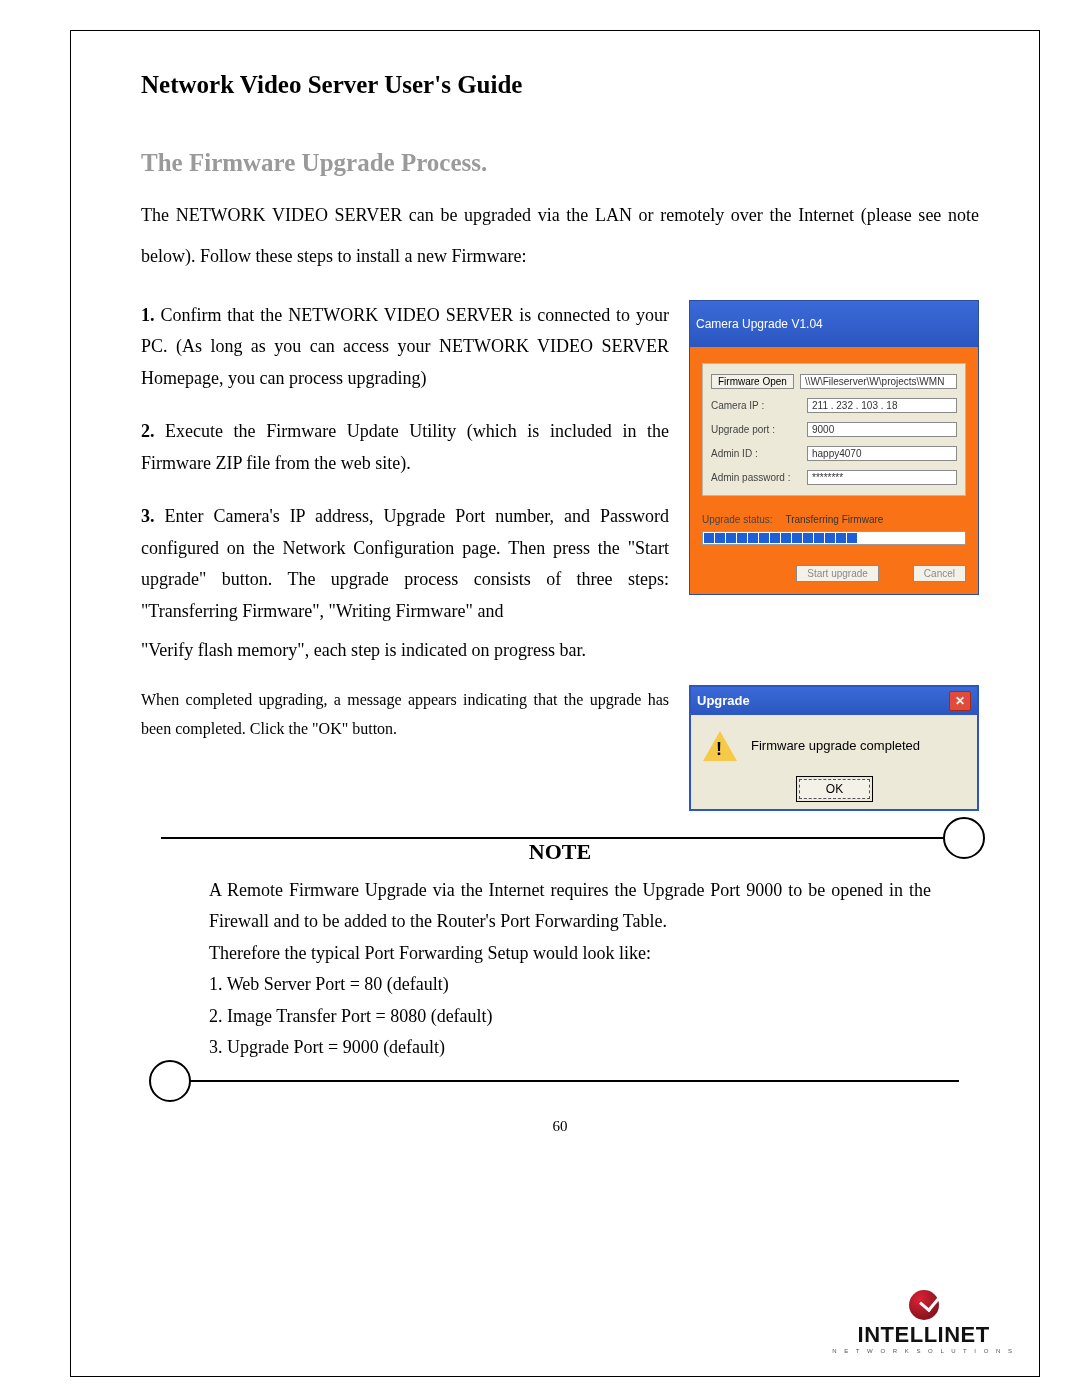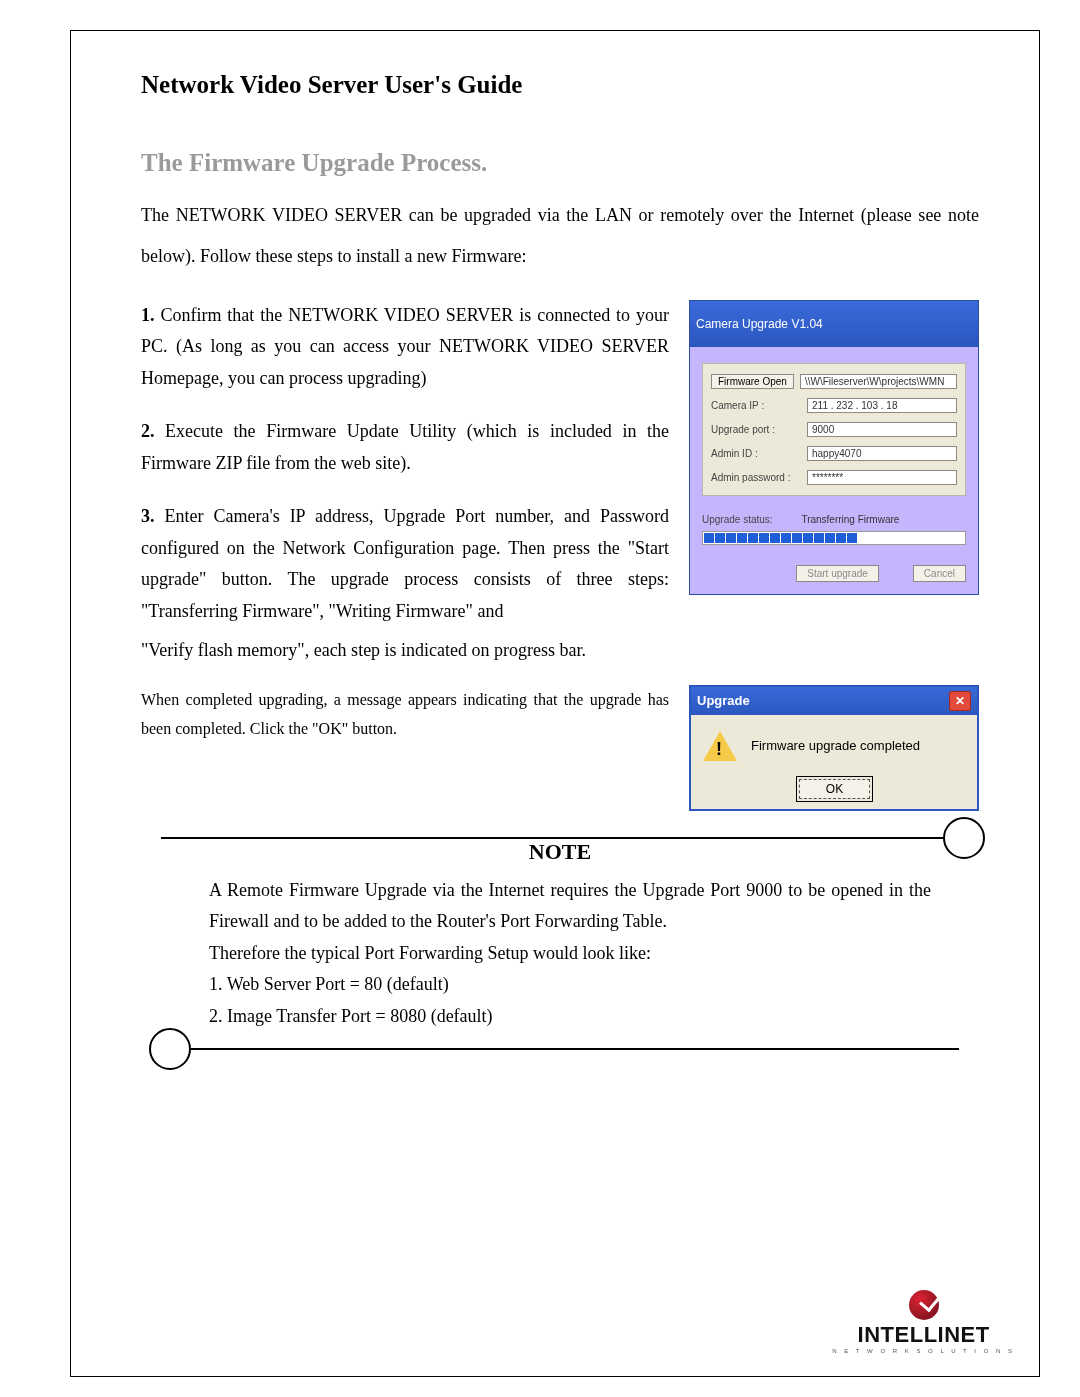--- a/index.html
+++ b/index.html
@@ -15,28 +15,28 @@
   ol.steps li{font-size:18px;line-height:1.75;text-align:justify;margin-bottom:22px}
   ol.steps li .num{font-weight:bold;display:inline}
   .cont{font-size:18px;line-height:1.75;text-align:justify;margin-top:-14px}
   .completed-row{display:flex;gap:20px;margin-top:18px;align-items:flex-start}
   .completed-row .txt{flex:1;font-size:16px;line-height:1.85;text-align:justify}
   .completed-row .dlg{width:290px}
 
   
   .win1{border:1px solid #2b4ea0;font-family:Tahoma,Arial,sans-serif;font-size:11px;background:#ece9d8}
   .win1 .titlebar{background:linear-gradient(#3a6ad9,#2b56bf);color:#fff;padding:16px 6px;font-size:12px}
-  .win1 .panel{background:#c4b5fd;padding:16px 12px 12px 12px}
+  .win1 .panel{background:#f97316;padding:16px 12px 12px 12px}
   .win1 .form{border:1px solid #bdb8a6;padding:10px 8px;background:#ece9d8}
   .win1 .row{display:flex;align-items:center;margin-bottom:9px}
   .win1 .lbl{width:90px;padding-right:6px;color:#444;font-size:10px}
   .win1 .btn{border:1px solid #8a8a8a;background:#f4f1e8;padding:1px 6px;font-size:10px;cursor:default}
   .win1 .inp{border:1px solid #8a8a8a;background:#fff;padding:1px 4px;font-size:10px;flex:1;min-width:0;color:#333}
   .win1 .status{margin-top:18px;font-size:10px;color:#444}
-  .win1 .status .sv{color:#333;margin-left:26px}
+  .win1 .status .sv{color:#333;margin-left:10px}
   .win1 .prog{margin-top:6px;border:1px solid #9a9a9a;height:14px;width:100%;background:#fff;box-sizing:border-box;padding:1px;display:flex;gap:1px}
   .win1 .prog .seg{width:10px;background:#1e5fd8}
   .win1 .actions{margin-top:20px;display:flex;justify-content:flex-end;gap:34px}
   .win1 .actions .b{border:1px solid #8a8a8a;background:#f4f1e8;padding:2px 10px;font-size:10px;color:#8a8a8a;cursor:default}
 
   
   .win2{border:2px solid #2b56bf;font-family:Tahoma,Arial,sans-serif;background:#ece9d8}
   .win2 .titlebar{background:linear-gradient(#3a6ad9,#2b56bf);color:#fff;padding:4px 6px;font-size:13px;font-weight:bold;display:flex;justify-content:space-between;align-items:center}
   .win2 .close{width:20px;height:18px;background:#e24a3a;border:1px solid #a02a1f;color:#fff;display:flex;align-items:center;justify-content:center;font-weight:bold;font-size:12px;border-radius:2px}
   .win2 .body{padding:16px 12px 12px 12px;display:flex;gap:14px;align-items:center}
@@ -159,24 +159,26 @@
 
     <div class="note-wrap">
       <div class="scroll-circle sc-tr"></div>
       <div class="note-border-top"></div>
       <div class="note-title">NOTE</div>
       <div class="note-body">
         <div class="just">A Remote Firmware Upgrade via the Internet requires the Upgrade Port 9000 to be opened in the Firewall and to be added to the Router's Port Forwarding Table.</div>
         <div>Therefore the typical Port Forwarding Setup would look like:</div>
         <div>1. Web Server Port = 80 (default)</div>
         <div>2. Image Transfer Port = 8080 (default)</div>
+        <div>3. Upgrade Port = 9000 (default)</div>
       </div>
       <div class="scroll-circle sc-bl"></div>
     </div>
 
+    <div class="pgnum">60</div>
 
     <div class="logo">
       <div class="mark"></div>
       <div class="name">INTELLINET</div>
       <div class="tag">N E T W O R K   S O L U T I O N S</div>
     </div>
 
   </div>
 </div>
 

